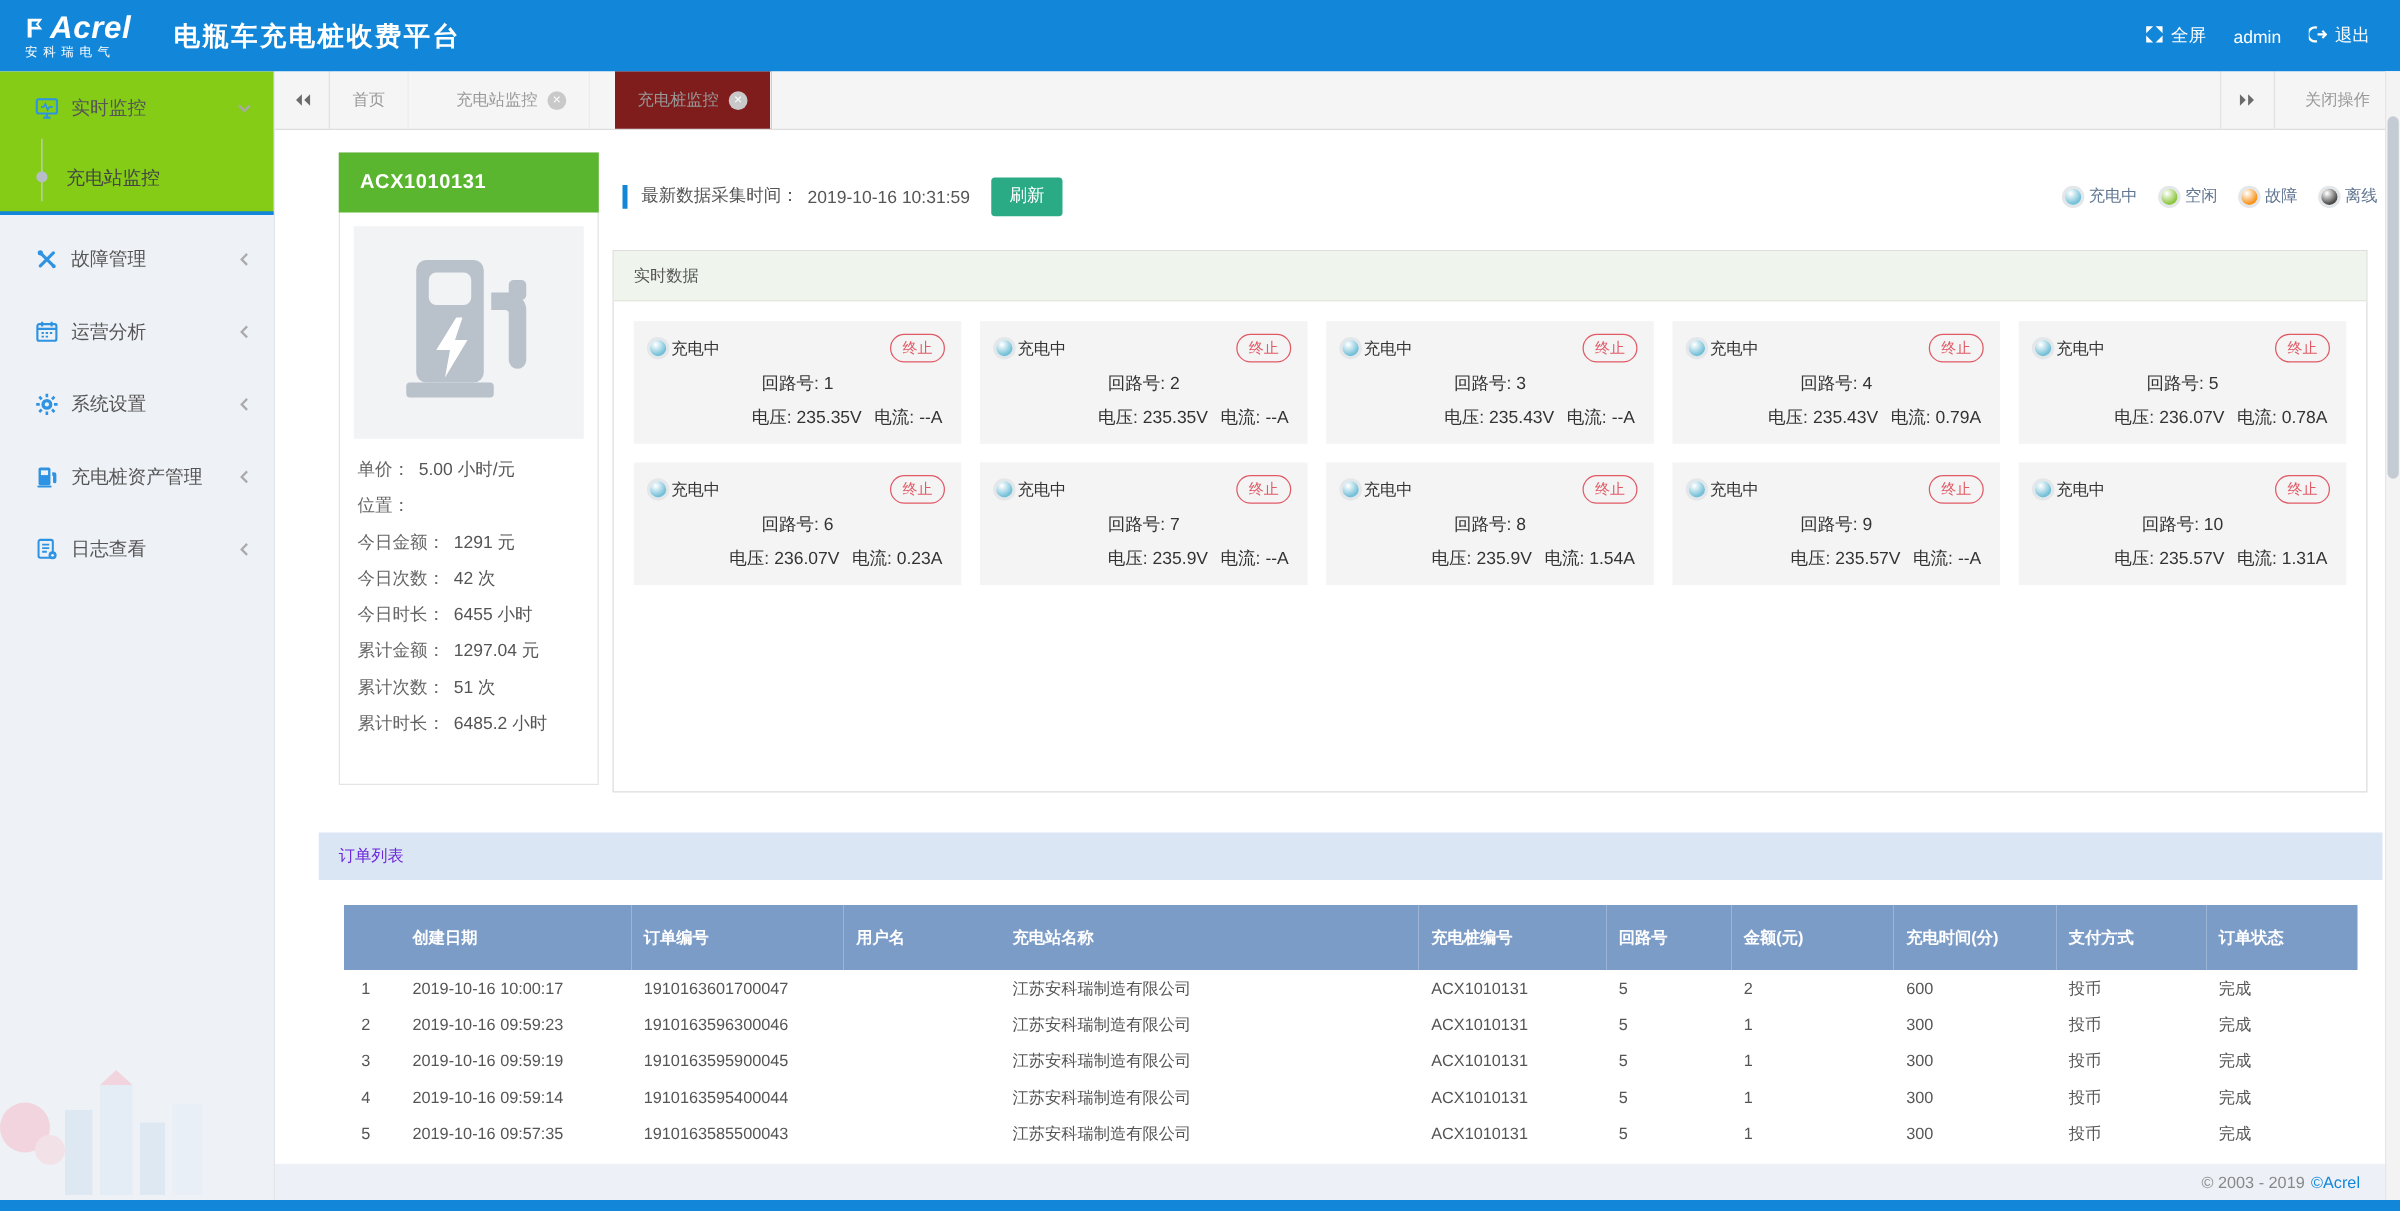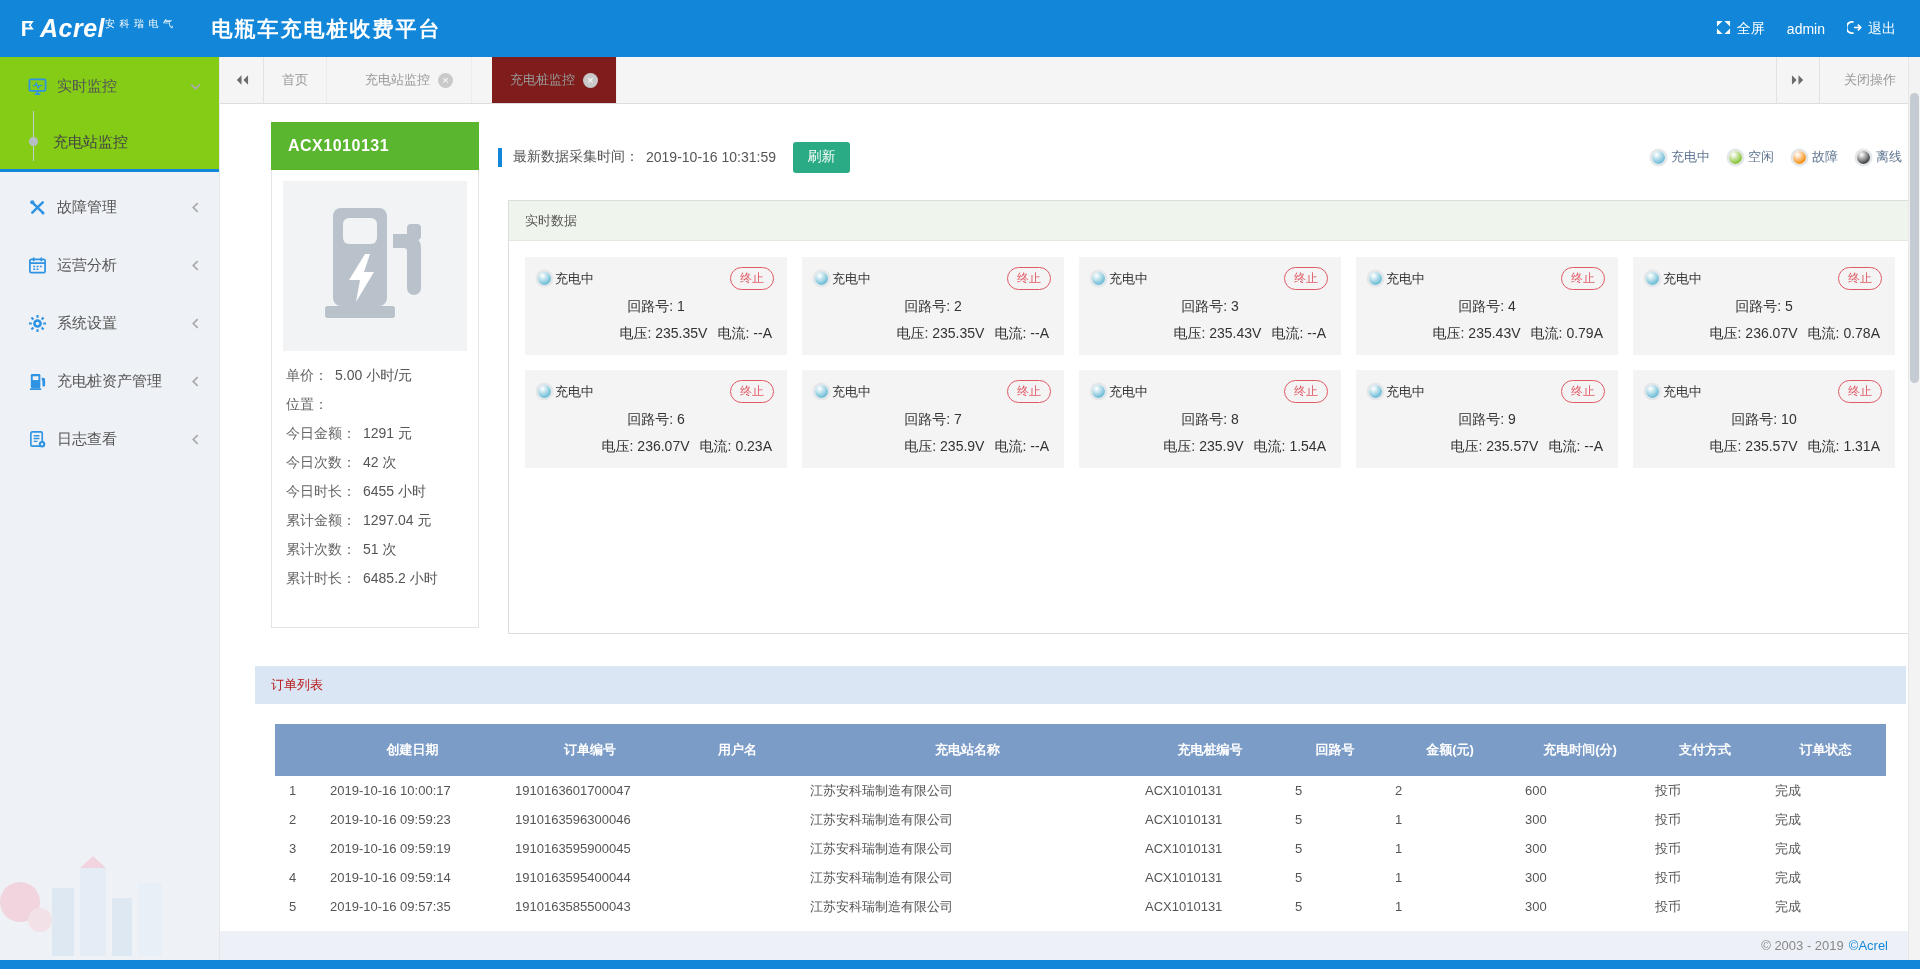--- a/index.html
+++ b/index.html
@@ -8,21 +8,21 @@
   }
   *{box-sizing:border-box;}
   html,body{margin:0;padding:0;}
   body{
     width:1920px;height:969px;position:relative;overflow:hidden;background:#fff;
     font-family:"Liberation Sans","DejaVu Sans",sans-serif;color:#555;
   }
   
   .top-header{position:absolute;top:0;left:0;right:0;height:57px;background:var(--accent);
     display:flex;align-items:center;color:#fff;z-index:30;}
-  .brand{margin-left:20px;display:flex;flex-direction:row;line-height:1;}
+  .brand{margin-left:20px;display:flex;flex-direction:column;line-height:1;}
   .logo-row{display:flex;align-items:center;font-style:italic;font-weight:bold;font-size:25px;letter-spacing:.5px;}
   .flag-icon{display:inline-flex;margin-right:3px;}
   .logo-sub{font-size:10px;letter-spacing:4.5px;margin-top:3px;font-style:normal;}
   .app-title{margin-left:34px;font-size:21px;font-weight:bold;letter-spacing:2px;}
   .header-right{margin-left:auto;margin-right:24px;display:flex;align-items:center;gap:22px;font-size:14px;}
   .hbtn{display:flex;align-items:center;gap:6px;cursor:pointer;}
   
   .tabbar{position:absolute;top:57px;left:220px;right:0;height:47px;background:#f5f5f5;
     border-bottom:1px solid #ddd;display:flex;align-items:stretch;font-size:13px;color:#999;z-index:20;}
   .tab-arrow{width:44px;display:flex;align-items:center;justify-content:center;cursor:pointer;}
@@ -64,39 +64,39 @@
     align-items:center;font-size:14px;color:#555;}
   .accent-bar{width:4px;height:19px;background:var(--accent);margin-right:11px;}
   .time-value{margin-left:7px;color:#555;}
   .refresh{margin-left:17px;width:57px;height:31px;background:var(--refresh);color:#fff;border:none;
     border-radius:3px;font-size:14px;cursor:pointer;font-family:inherit;}
   .legend{margin-left:auto;display:flex;gap:19px;align-items:center;font-size:13px;color:#5f7590;}
   .legend-item{display:flex;align-items:center;gap:6px;}
   .sphere{width:13px;height:13px;border-radius:50%;display:inline-block;flex:none;
     box-shadow:0 0 0 2.5px #e4e7ea;}
   
-  .rt-box{position:absolute;left:268px;top:96px;width:1404px;height:434px;border:1px solid #ddd;background:#fff;}
+  .rt-box{position:absolute;left:250px;top:96px;width:1404px;height:434px;border:1px solid #ddd;background:#fff;}
   .rt-header{height:40px;background:#eff5ec;border-bottom:1px solid #e2e8dd;display:flex;
     align-items:center;padding-left:16px;font-size:13px;color:#555;}
   .rt-grid{display:grid;grid-template-columns:repeat(5,1fr);gap:15px;padding:16px;}
   .chan-card{background:#f4f4f4;height:98px;padding:10px 13px;}
   .chan-top{display:flex;align-items:center;justify-content:space-between;font-size:13px;color:#333;}
   .chan-status{display:flex;align-items:center;gap:4px;}
   .terminate{border:1px solid var(--terminate);color:var(--terminate);border-radius:12px;
     padding:2px 9px;font-size:12px;background:transparent;cursor:pointer;font-family:inherit;}
   .chan-circuit{text-align:center;font-size:14px;color:#333;margin-top:8px;}
   .chan-power{text-align:right;font-size:14px;color:#333;margin-top:9px;}
   .chan-power span{margin:0 2px;}
   
   .orders{position:absolute;left:15px;top:562px;width:1651px;}
   .orders-header{height:38px;background:#dbe6f5;display:flex;align-items:center;padding-left:16px;
-    font-size:13px;color:#b91c1c;}
+    font-size:13px;color:#6d28d9;}
   .order-table-wrap{padding:20px 20px 0 20px;}
   table{width:100%;border-collapse:collapse;font-size:13px;color:#555;table-layout:fixed;}
-  thead th{background:var(--tableHeader);color:#fff;height:34px;font-weight:bold;text-align:center;
+  thead th{background:var(--tableHeader);color:#fff;height:34px;font-weight:bold;text-align:left;
     padding:17px 10px;font-size:13px;overflow:hidden;white-space:nowrap;}
   tbody td{height:29px;padding:0 10px;overflow:hidden;white-space:nowrap;}
   tbody td:first-child{padding-left:14px;}
   
   .footer{position:absolute;left:220px;right:0;top:931px;height:29px;background:#edf1f7;
     display:flex;align-items:center;justify-content:flex-end;padding-right:32px;font-size:13px;color:#888;}
   .footer .brand-link{color:var(--accent);margin-left:5px;text-decoration:none;cursor:pointer;}
   .bottom-bar{position:absolute;left:0;right:0;bottom:0;height:9px;background:var(--accent);z-index:40;}
   
   .vscroll{position:absolute;right:0;top:57px;bottom:9px;width:12px;background:#f3f3f3;

